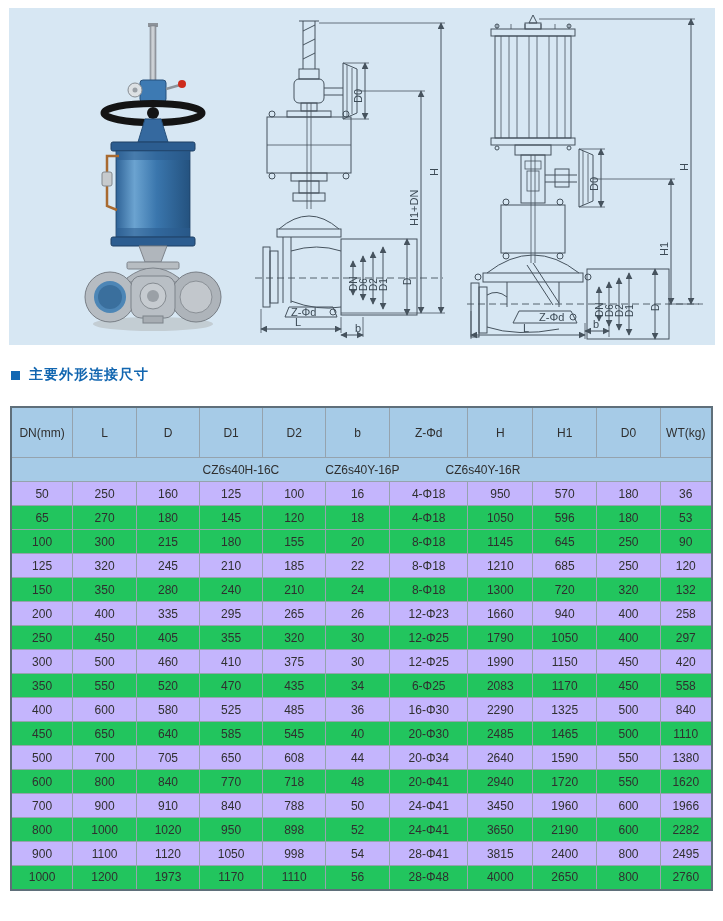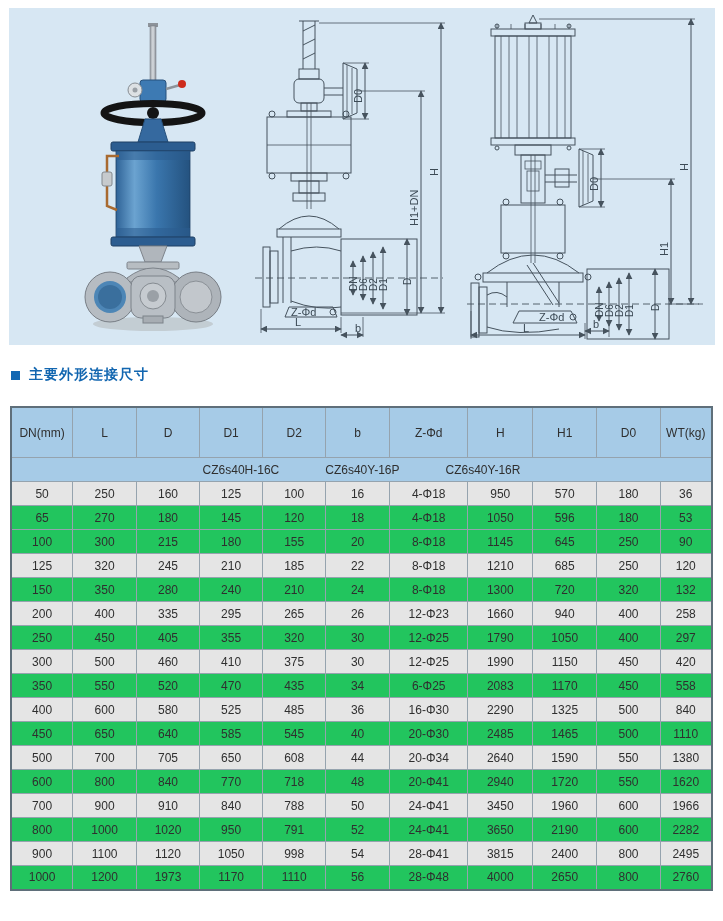--- a/index.html
+++ b/index.html
@@ -25,21 +25,21 @@
     border-collapse:collapse; table-layout:fixed;
     font-size:12px; color:#2f2f2f; border:2px solid #5f6f7a;margin-top:8px;
   }
   table.dims th, table.dims td {
     border:1px solid #95a3ae; text-align:center; vertical-align:middle;
     padding:0; font-weight:normal; overflow:hidden; white-space:nowrap;
   }
   table.dims thead th { background:#a6cbe7; height:49px; }
   table.dims tr.models td { background:#a6cbe7; height:23px; }
   table.dims tr.models .models-wrap { display:flex; justify-content:center; gap:46px;text-align:right; }
-  table.dims tbody tr { height:24px; background:#e5e5e5; }
+  table.dims tbody tr { height:24px; background:#c4b5fd; }
   table.dims tbody tr.alt { background:#22c55e; }
 
   svg text { fill:#3c4a55; font-family:"Liberation Sans", sans-serif; }
   .ln   { stroke:#46535e; stroke-width:1; fill:none; }
   .thin { stroke:#46535e; stroke-width:0.8; fill:none; }
   .dash { stroke:#46535e; stroke-width:0.9; fill:none; stroke-dasharray:7 4; }
 </style>
 </head>
 <body>
 
@@ -462,21 +462,21 @@
         <td>3450</td>
         <td>1960</td>
         <td>600</td>
         <td>1966</td>
       </tr>
       <tr class="alt">
         <td>800</td>
         <td>1000</td>
         <td>1020</td>
         <td>950</td>
-        <td>791</td>
+        <td>898</td>
         <td>52</td>
         <td>24-Φ41</td>
         <td>3650</td>
         <td>2190</td>
         <td>600</td>
         <td>2282</td>
       </tr>
       <tr>
         <td>900</td>
         <td>1100</td>

